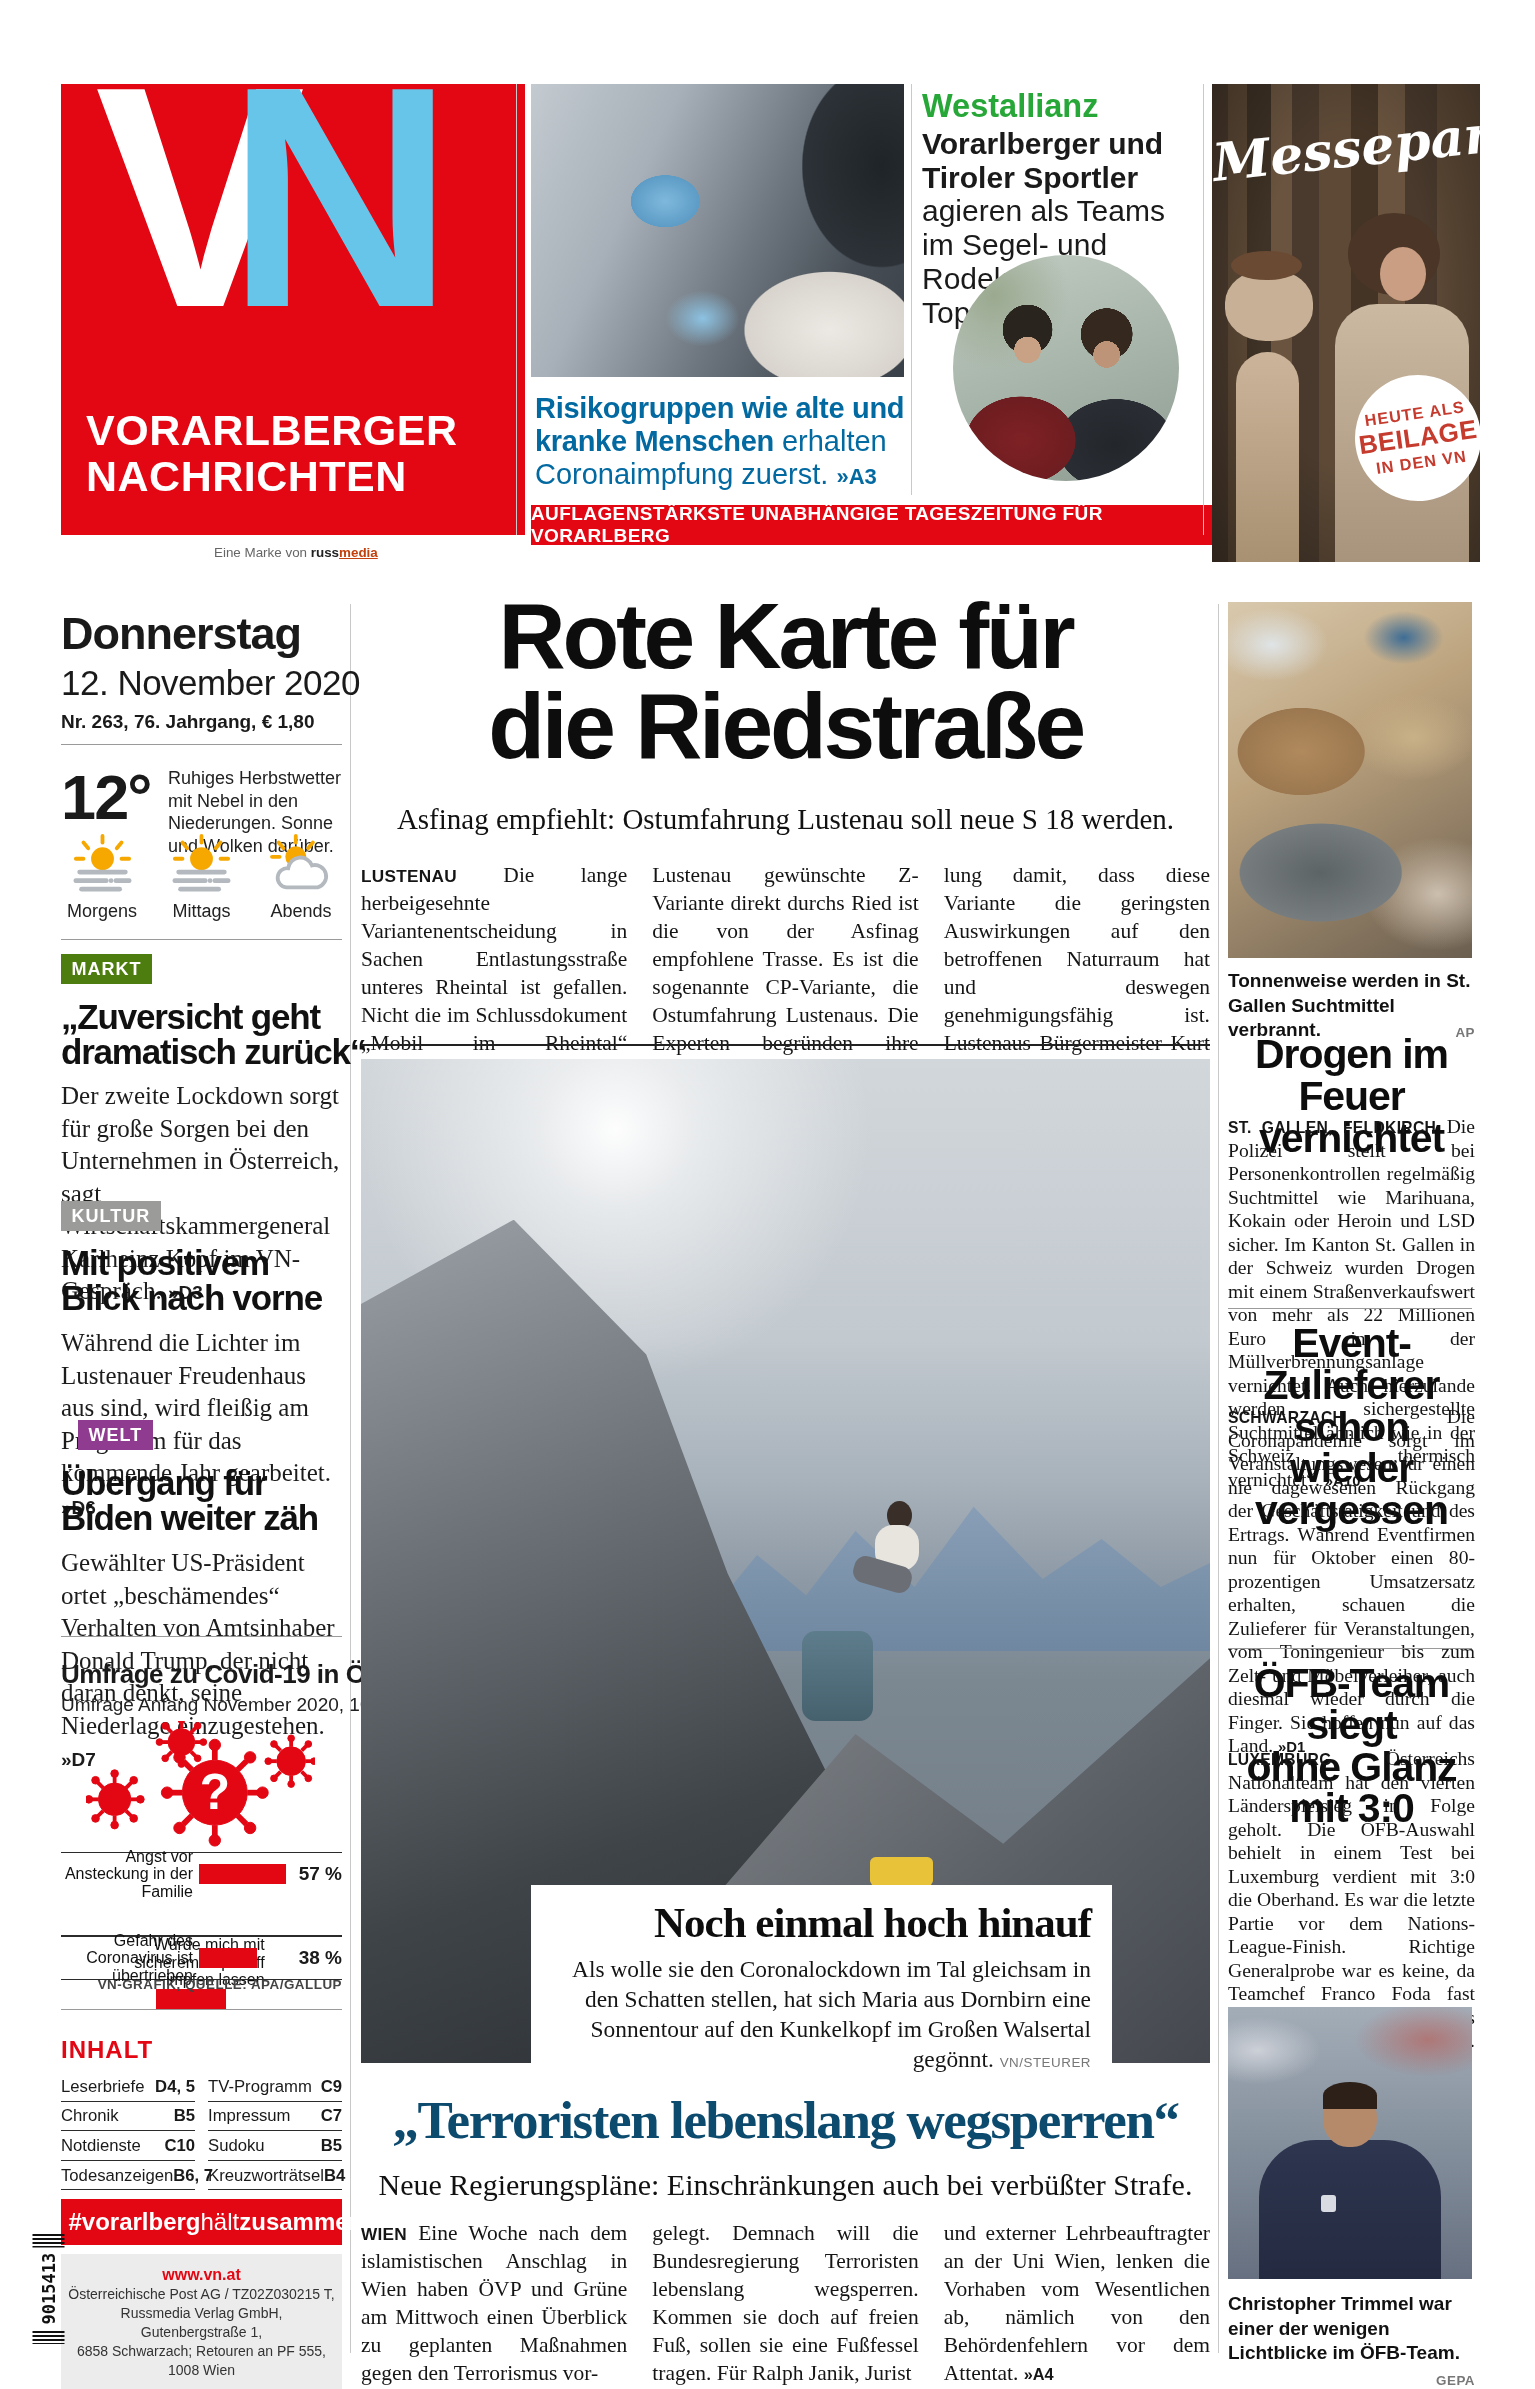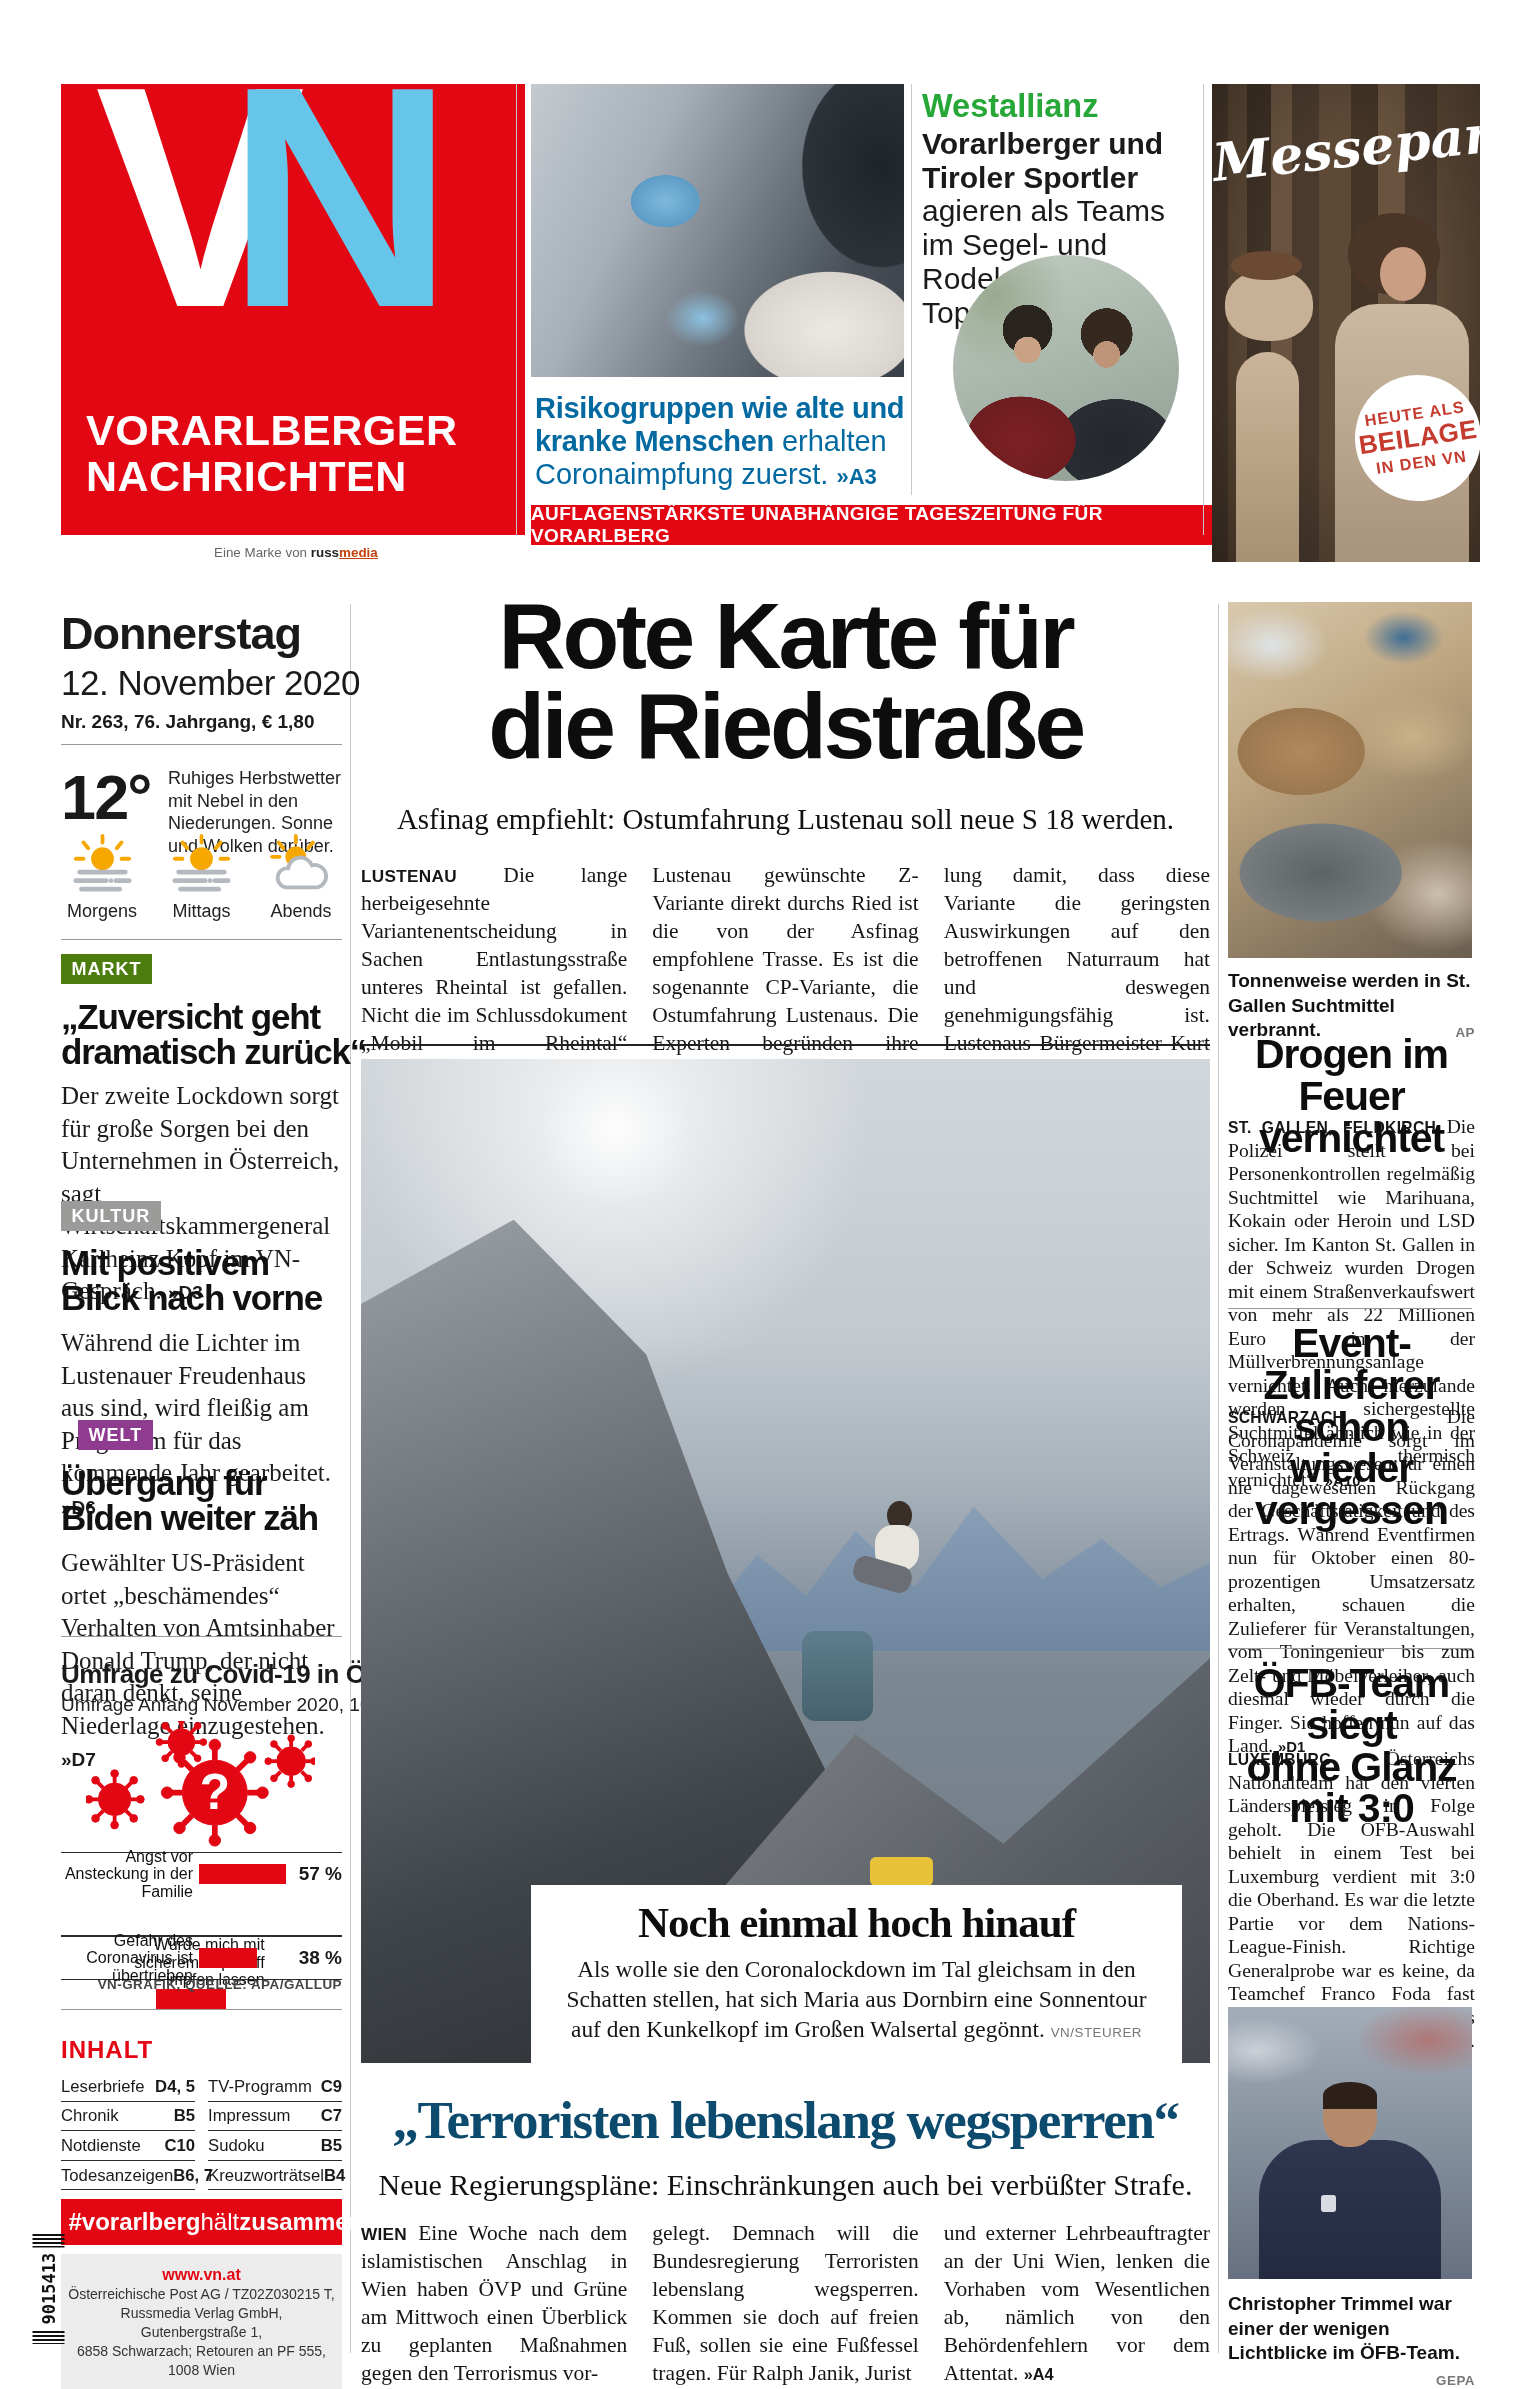--- a/index.html
+++ b/index.html
@@ -124,22 +124,22 @@
     clip-path:polygon(30% 0,56% 16%,72% 42%,100% 76%,100% 100%,0 100%,0 10%);}
   .rock-right{position:absolute;right:0;bottom:0;width:58%;height:42%;
     background:linear-gradient(140deg,#84888d 0%,#595e64 60%,#44484e 100%);
     clip-path:polygon(0 60%,28% 22%,58% 48%,100% 4%,100% 100%,0 100%);}
   .p-head{position:absolute;left:62%;top:44%;width:25px;height:29px;border-radius:50%;background:#3a2e28;}
   .p-torso{position:absolute;left:60.5%;top:46.4%;width:44px;height:46px;border-radius:40%;background:#e8e4de;}
   .p-legs{position:absolute;left:58%;top:50%;width:59px;height:27px;border-radius:11.5px;background:#6b6f75;transform:rotate(16deg);}
   .backpack{position:absolute;left:52%;top:57%;width:71px;height:90px;border-radius:13.4px;
     background:linear-gradient(#5e7d8c,#46616e);}
   .lunchbox{position:absolute;left:60%;top:79.5%;width:63px;height:29px;border-radius:5.7px;background:#e8c33a;}
-  .cap-box{left:531px;top:1885px;width:651px;height:178px;background:#fff;box-sizing:border-box;
-    padding:13.4px 21px;text-align:center;}
+  .cap-box{left:531px;top:1885px;width:581px;height:178px;background:#fff;box-sizing:border-box;
+    padding:13.4px 21px;text-align:right;}
   .cap-title{font-family:"Liberation Serif",serif;font-weight:700;font-size:43px;letter-spacing:-1px;color:#0d0d0d;}
   .cap-text{font-family:"Liberation Serif",serif;font-size:23.4px;line-height:1.28;margin-top:7.6px;color:#151515;}
   .credit{font-size:13.4px;color:#777;letter-spacing:0.5px;font-family:"Liberation Sans",sans-serif;}
 
   .terror-head{left:361px;top:2090px;width:849px;text-align:center;font-family:"Liberation Serif",serif;
     font-weight:700;font-size:53px;letter-spacing:-1.4px;color:#0c4a6e;}
   .terror-sub{left:361px;top:2168px;width:849px;text-align:center;font-family:"Liberation Serif",serif;
     font-size:30px;color:#111;}
   .terror-cols{left:361px;top:2220px;width:849px;display:flex;gap:25px;}
   .terror-cols .colx{flex:1;font-family:"Liberation Serif",serif;font-size:21.5px;line-height:1.3;

